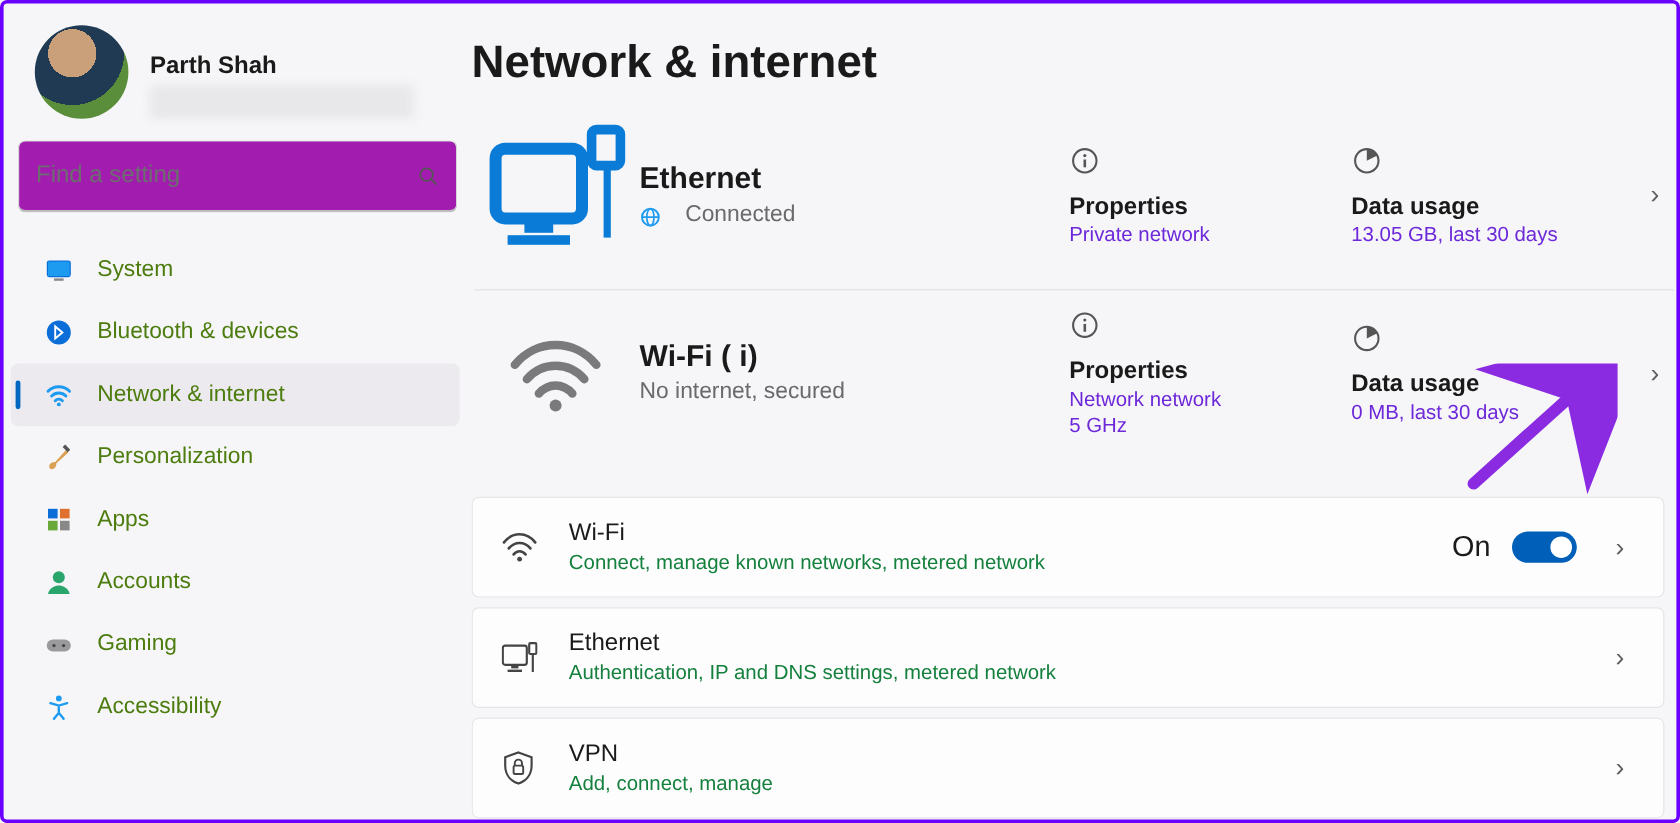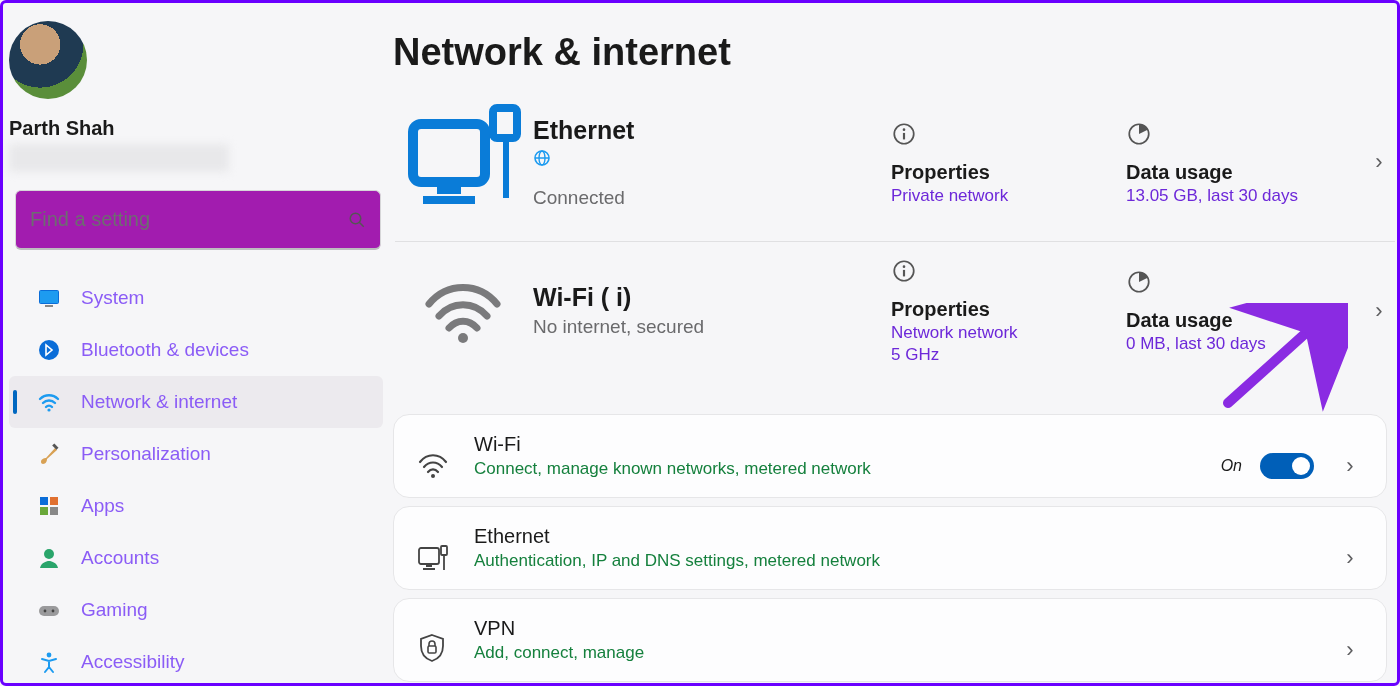--- a/index.html
+++ b/index.html
@@ -3,64 +3,64 @@
 <meta charset="utf-8">
 <style>
   * { box-sizing: border-box; margin: 0; padding: 0; }
   html, body { width: 1400px; height: 686px; font-family: "Segoe UI", Arial, sans-serif; background: #f6f6f8; color: #1a1a1a; overflow: hidden; }
   body { border: 3px solid #6a00ff; border-radius: 6px; }
 
   .app { display: flex; width: 100%; height: 100%; }
 
   
   .sidebar { width: 390px; flex: 0 0 390px; padding: 18px 0 0 0; }
-  .profile { display: flex; align-items: flex-start; gap: 18px; padding: 0 22px 12px 6px; flex-direction: column; }
+  .profile { display: flex; align-items: flex-end; gap: 18px; padding: 0 22px 12px 26px; }
   .avatar { width: 78px; height: 78px; border-radius: 50%; background: radial-gradient(circle at 40% 30%, #c9a079 0 28%, #1f3a52 28% 60%, #5a8e3a 60% 100%); }
   .profile-name { font-size: 20px; font-weight: 600; }
   .profile-email { width: 220px; height: 28px; background: #e8e8ea; filter: blur(4px); border-radius: 2px; margin-top: 4px; }
 
   .search-wrap { padding: 6px 12px 12px 12px; }
   .search { display: flex; align-items: center; width: 100%; height: 60px; padding: 0 14px; background: #a21caf; border: 1px solid #d6d6d8; border-bottom: 2px solid #bdbdbf; border-radius: 6px; font-size: 18px; color: #5a5a5c; }
   .search input { flex: 1; border: none; outline: none; font-size: 20px; background: transparent; }
   .search input::placeholder { color: #6d6d70; }
   .search .mag { width: 18px; height: 18px; }
 
   .nav { padding: 10px 4px 0 0; }
-  .nav-item { position: relative; display: flex; align-items: center; gap: 20px; height: 52px; padding: 0 20px 0 28px; font-size: 19px; color: #8b5cf6; border-radius: 6px; margin: 0 6px; cursor: pointer; }
+  .nav-item { position: relative; display: flex; align-items: center; gap: 20px; height: 52px; padding: 0 20px 0 28px; font-size: 19px; color: #4d7c0f; border-radius: 6px; margin: 0 6px; cursor: pointer; }
   .nav-item.active { background: #eceaee; }
   .nav-item.active::before { content: ""; position: absolute; left: 4px; top: 14px; bottom: 14px; width: 4px; background: #0067c0; border-radius: 3px; }
   .nav-icon { width: 24px; height: 24px; display: flex; align-items: center; justify-content: center; }
 
   
   .main { flex: 1; padding: 28px 0 0 0; overflow: hidden; }
   .page-title { font-size: 38px; font-weight: 600; padding: 0 0 14px 0; }
 
   .net-card { display: flex; align-items: center; padding: 14px 0 18px 0; border-bottom: 1px solid transparent; }
   .sep { height: 1px; background: #e0e0e2; margin: 0 2px; }
 
   .conn-icon { width: 140px; display: flex; justify-content: center; }
   .conn-body { flex: 1; }
   .conn-title { font-size: 25px; font-weight: 600; }
-  .conn-sub  { font-size: 19px; color: #6a6a6c; margin-top: 4px; display: flex; align-items: flex-start; gap: 20px; flex-direction: column; }
+  .conn-sub  { font-size: 19px; color: #6a6a6c; margin-top: 4px; display: flex; align-items: flex-end; gap: 20px; }
 
   .propcol { width: 235px; display: flex; align-items: flex-start; gap: 14px; flex-direction: column; }
   .propcol .ico { width: 26px; height: 26px; margin-top: 2px; }
   .propcol .lbl { font-size: 20px; font-weight: 600; }
   .propcol .sub { font-size: 17px; color: #6d28d9; margin-top: 2px; }
 
   .chev { width: 36px; color: #5e5e60; font-size: 22px; text-align: center; }
 
   .setting-list { margin-top: 30px; padding-right: 10px; }
-  .setting-card { display: flex; align-items: flex-end; background: #fdfdfe; border: 1px solid #e6e6e8; border-radius: 16px; padding: 18px 18px 18px 24px; margin-bottom: 8px; position: relative; }
+  .setting-card { display: flex; align-items: center; background: #fdfdfe; border: 1px solid #e6e6e8; border-radius: 6px; padding: 18px 18px 18px 24px; margin-bottom: 8px; position: relative; }
   .setting-card .sic { width: 56px; display: flex; align-items: center; justify-content: flex-start; }
   .setting-card .stxt { flex: 1; }
   .setting-card .stitle { font-size: 20px; }
   .setting-card .sdesc { font-size: 17px; color: #15803d; margin-top: 3px; }
   .setting-card .right { display: flex; align-items: center; gap: 18px; }
-  .onlbl { font-size: 16px; font-style: italic; }
+  .onlbl { font-size: 24px; }
   .toggle { width: 54px; height: 26px; background: #005fb8; border-radius: 14px; position: relative; }
   .toggle::after { content: ""; position: absolute; right: 4px; top: 4px; width: 18px; height: 18px; background: #fff; border-radius: 50%; }
 
   
   .arrow-annot { position: absolute; left: 825px; top: 300px; width: 130px; height: 110px; pointer-events: none; }
 
   svg { display: block; }
 </style>
 </head>
 <body>

